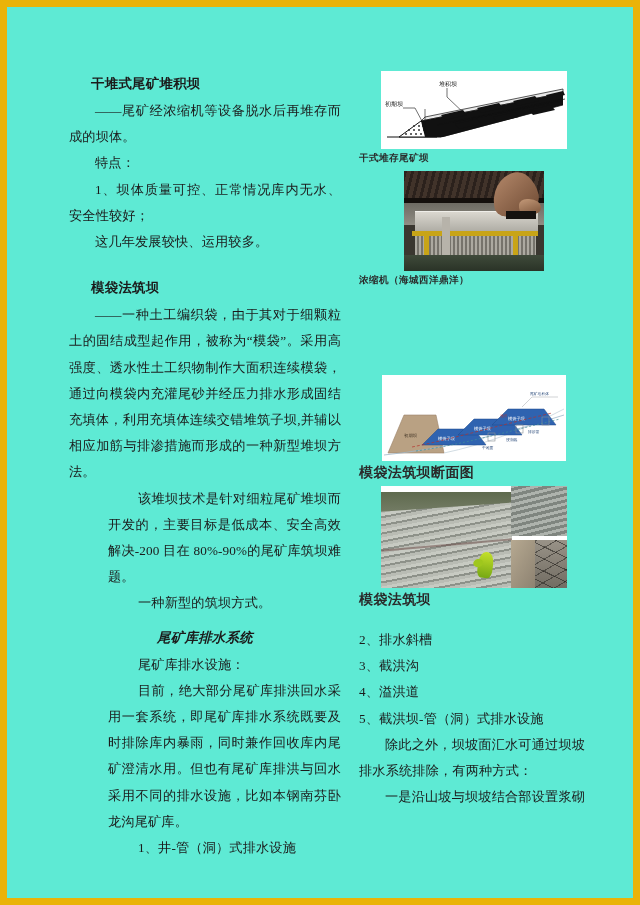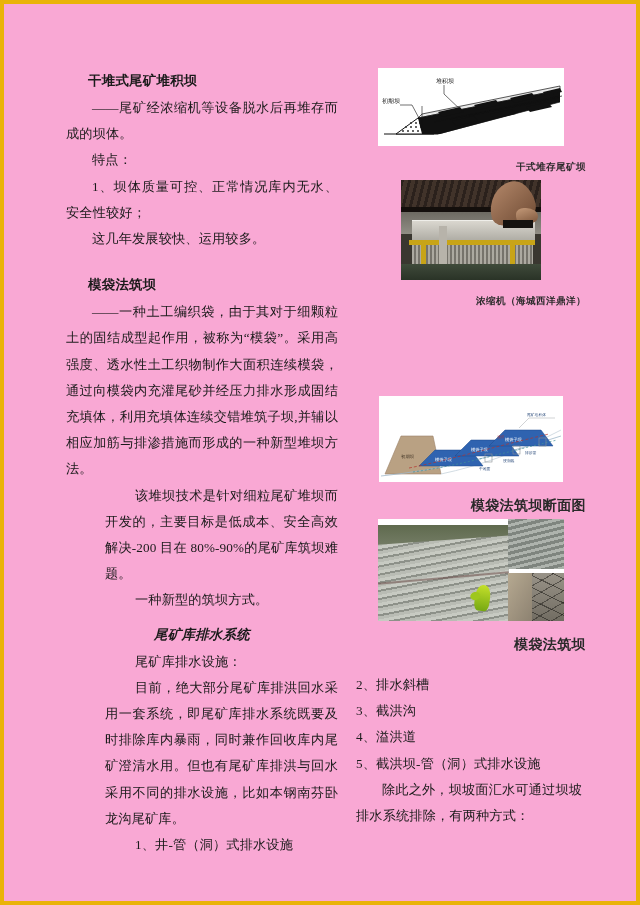--- a/index.html
+++ b/index.html
@@ -13,23 +13,23 @@
     position: relative;
     font-family: "Liberation Serif", "DejaVu Serif", serif;
     color: #1b1b1b;
     overflow: hidden;
   }
 
   .page {
     position: absolute;
     left: 0; top: 0;
     width: 640px; height: 905px;
-    background: #f9a8d4;
+    background: #5eead4;
     box-sizing: border-box;
-    border: 4px solid #eab308;
+    border: 7px solid #eab308;
   }
 
   
   .col-left {
     position: absolute;
     left: 62px;
     top: 64px;
     width: 272px;
   }
   .col-right {
@@ -75,26 +75,26 @@
     margin: 0;
     font-size: 13.2px;
     line-height: 26.2px;
     letter-spacing: 0.15px;
   }
   .rlist p.ind { text-indent: 26px; }
 
   
   .fig { position: relative; }
   .fig-caption {
-    text-align: right;
+    text-align: left;
     font-size: 9.6px;
     font-weight: bold;
     letter-spacing: 0.4px;
     color: #2a2a2a;
-    margin-top: 15px;
+    margin-top: 3px;
   }
   .fig-caption.sm { font-size: 14px; }
 
   
   .fig1-box {
     position: relative;
     width: 186px;
     height: 78px;
     margin: 0 auto;
     background: #ffffff;
@@ -434,16 +434,17 @@
     </div>
 
     <div style="height:18px"></div>
 
     <div class="rlist">
       <p>2、排水斜槽</p>
       <p>3、截洪沟</p>
       <p>4、溢洪道</p>
       <p>5、截洪坝-管（洞）式排水设施</p>
       <p class="ind">除此之外，坝坡面汇水可通过坝坡排水系统排除，有两种方式：</p>
+      <p class="ind">一是沿山坡与坝坡结合部设置浆砌</p>
     </div>
   </div>
 
 </div>
 
 </body></html>

